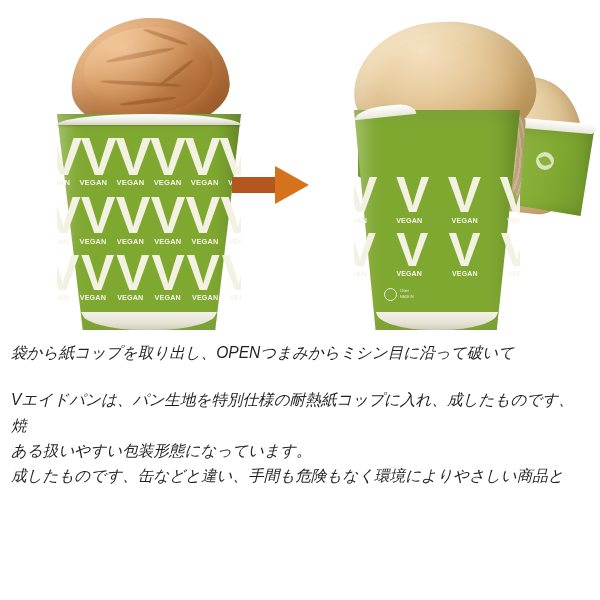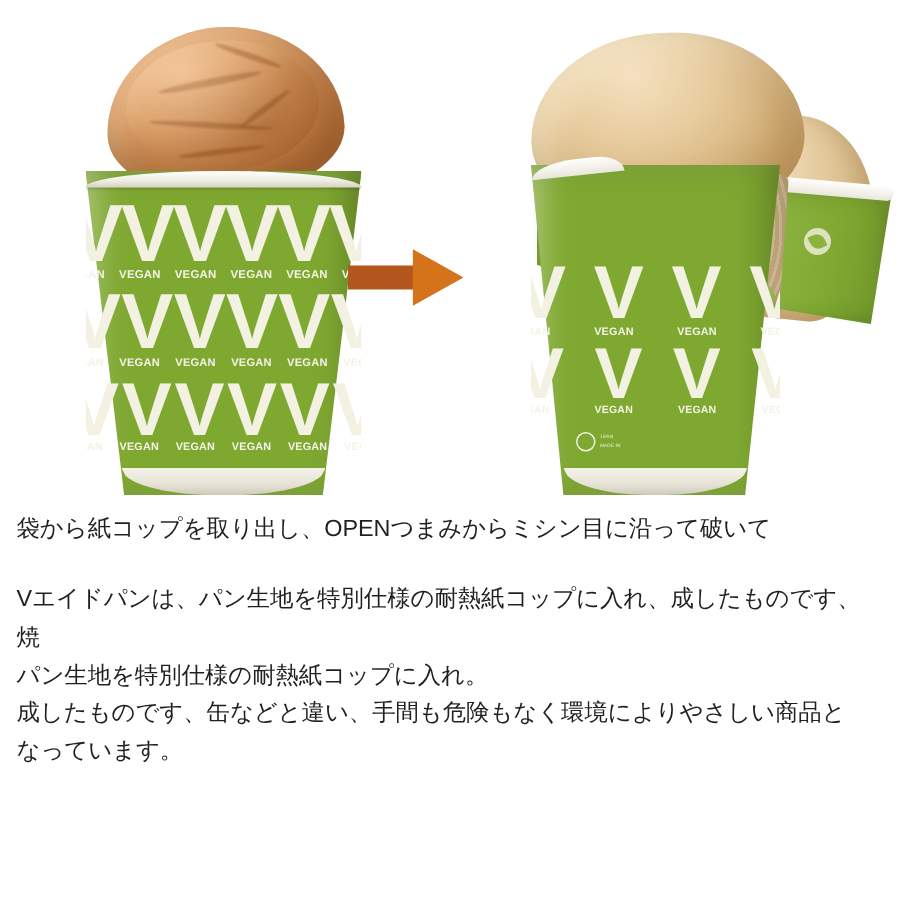--- a/index.html
+++ b/index.html
@@ -197,20 +197,21 @@
     -webkit-clip-path: polygon(0% 0%, 100% 50%, 0% 100%);
     clip-path: polygon(0% 0%, 100% 50%, 0% 100%);
   }
 
   
   #copy-area {
     position: absolute;
     left: 11px;
     top: 340px;
     width: 578px;
+    font-style: italic;
   }
   .para {
     font-size: 15.6px;
     line-height: 1.62;
     color: #231f20;
     letter-spacing: -0.002em;
   }
   #instructions-paragraph { margin: 0 0 22px 0; }
   #description-paragraph  { margin: 0; }
   .para .ln { display: block; }
@@ -372,17 +373,16 @@
 </div>
 
 <div id="copy-area">
 
   <p class="para" id="instructions-paragraph">
     <span class="ln">袋から紙コップを取り出し、OPENつまみからミシン目に沿って破いて</span>
   </p>
 
   <p class="para" id="description-paragraph">
     <span class="ln">Vエイドパンは、パン生地を特別仕様の耐熱紙コップに入れ、成したものです、焼</span>
-    <span class="ln">パン生地を特別仕様の耐熱紙コップに入れ。</span>
+    <span class="ln">ある扱いやすい包装形態になっています。</span>
     <span class="ln">成したものです、缶などと違い、手間も危険もなく環境によりやさしい商品と</span>
-    <span class="ln">なっています。</span>
   </p>
 </div>
 
 </body></html>

